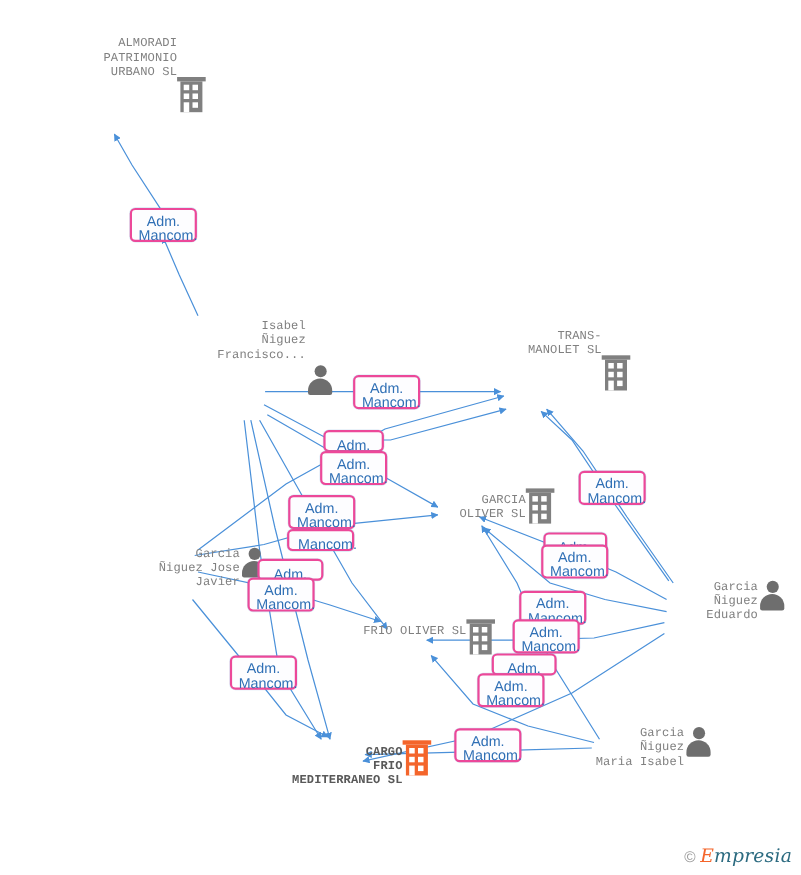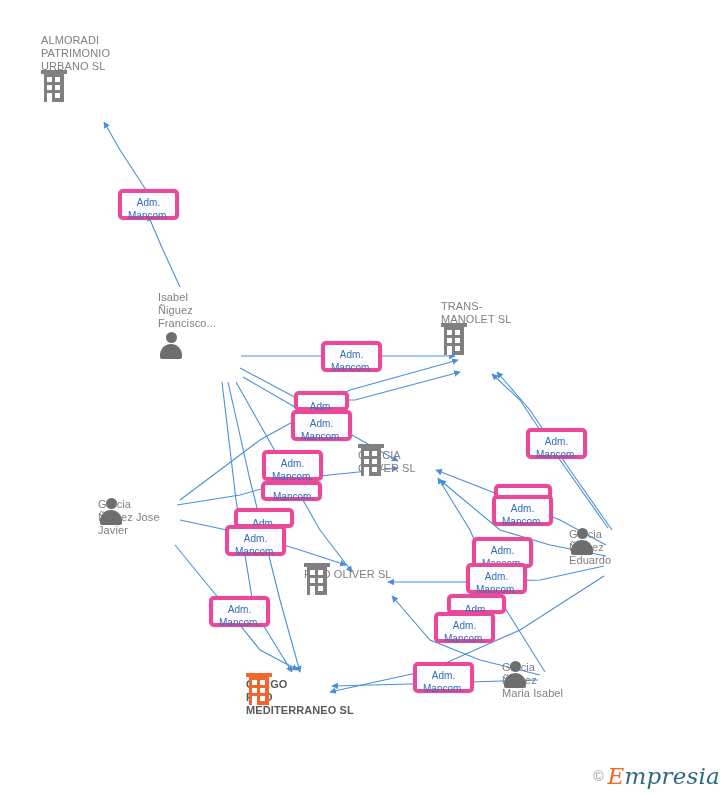--- a/index.html
+++ b/index.html
@@ -19,22 +19,23 @@
     position:absolute;
     left:0;top:0;
     width:728px;height:795px;
     pointer-events:none;
   }
   
   .node{
     position:absolute;
     width:120px;
     margin-left:-60px;
-    text-align:left;
+    text-align:right;
     line-height:13px;
+    font-family:Liberation Mono, monospace;
   }
   .node .glyph{
     display:block;
     margin:0 auto;
   }
   .node .caption{
     display:block;
     font-size:11px;
     color:#808080;
     letter-spacing:.1px;
@@ -92,24 +93,24 @@
     width:22px;height:15px;
     background:#6e6e6e;
     border-radius:11px 11px 2px 2px;
   }
 
   
   .elabel{
     position:absolute;
     box-sizing:border-box;
     background:#fdfdff;
-    border:4px solid #ec4899;
+    border:2px solid #ec4899;
     border-radius:5px;
     color:#2f6fb5;
-    font-size:10px;
+    font-size:13px;
     line-height:13px;
     text-align:center;
     padding:3px 6px 4px;
     white-space:pre-line;
     box-shadow:0 0 0 .5px rgba(91,155,213,.25);
   }
   .elabel.one{padding:5px 8px;}
 
   
   #watermark{
@@ -120,21 +121,21 @@
     gap:4px;
     font-size:15px;
     color:#2c6b80;
   }
   #watermark .c{
     font-size:14px;color:#9a9a9a;
   }
   #watermark .brand{
     font-family:"DejaVu Serif","Liberation Serif",serif;
     font-style:italic;
-    font-size:23px;
+    font-size:17px;
     color:#2c6b80;
     letter-spacing:.2px;
   }
   #watermark .brand .e{color:#f4652b;}
 </style>
 </head>
 <body>
 
 <div id="canvas">
 
@@ -173,21 +174,21 @@
     <span class="caption">ALMORADI
 PATRIMONIO
 URBANO SL</span>
     <span class="glyph">
       <span class="bld"><span class="body"></span><span class="base"></span>
         <i class="w1"></i><i class="w2"></i><i class="w3"></i><i class="w4"></i><i class="w5"></i><i class="door"></i>
       </span>
     </span>
   </div>
 
-  <div class="node company caption-above" style="left:501px;top:300px;">
+  <div class="node company caption-above" style="left:487px;top:300px;">
     <span class="caption">TRANS-
 MANOLET SL</span>
     <span class="glyph">
       <span class="bld"><span class="body"></span><span class="base"></span>
         <i class="w1"></i><i class="w2"></i><i class="w3"></i><i class="w4"></i><i class="w5"></i><i class="door"></i>
       </span>
     </span>
   </div>
 
   <div class="node company" style="left:418px;top:448px;">

